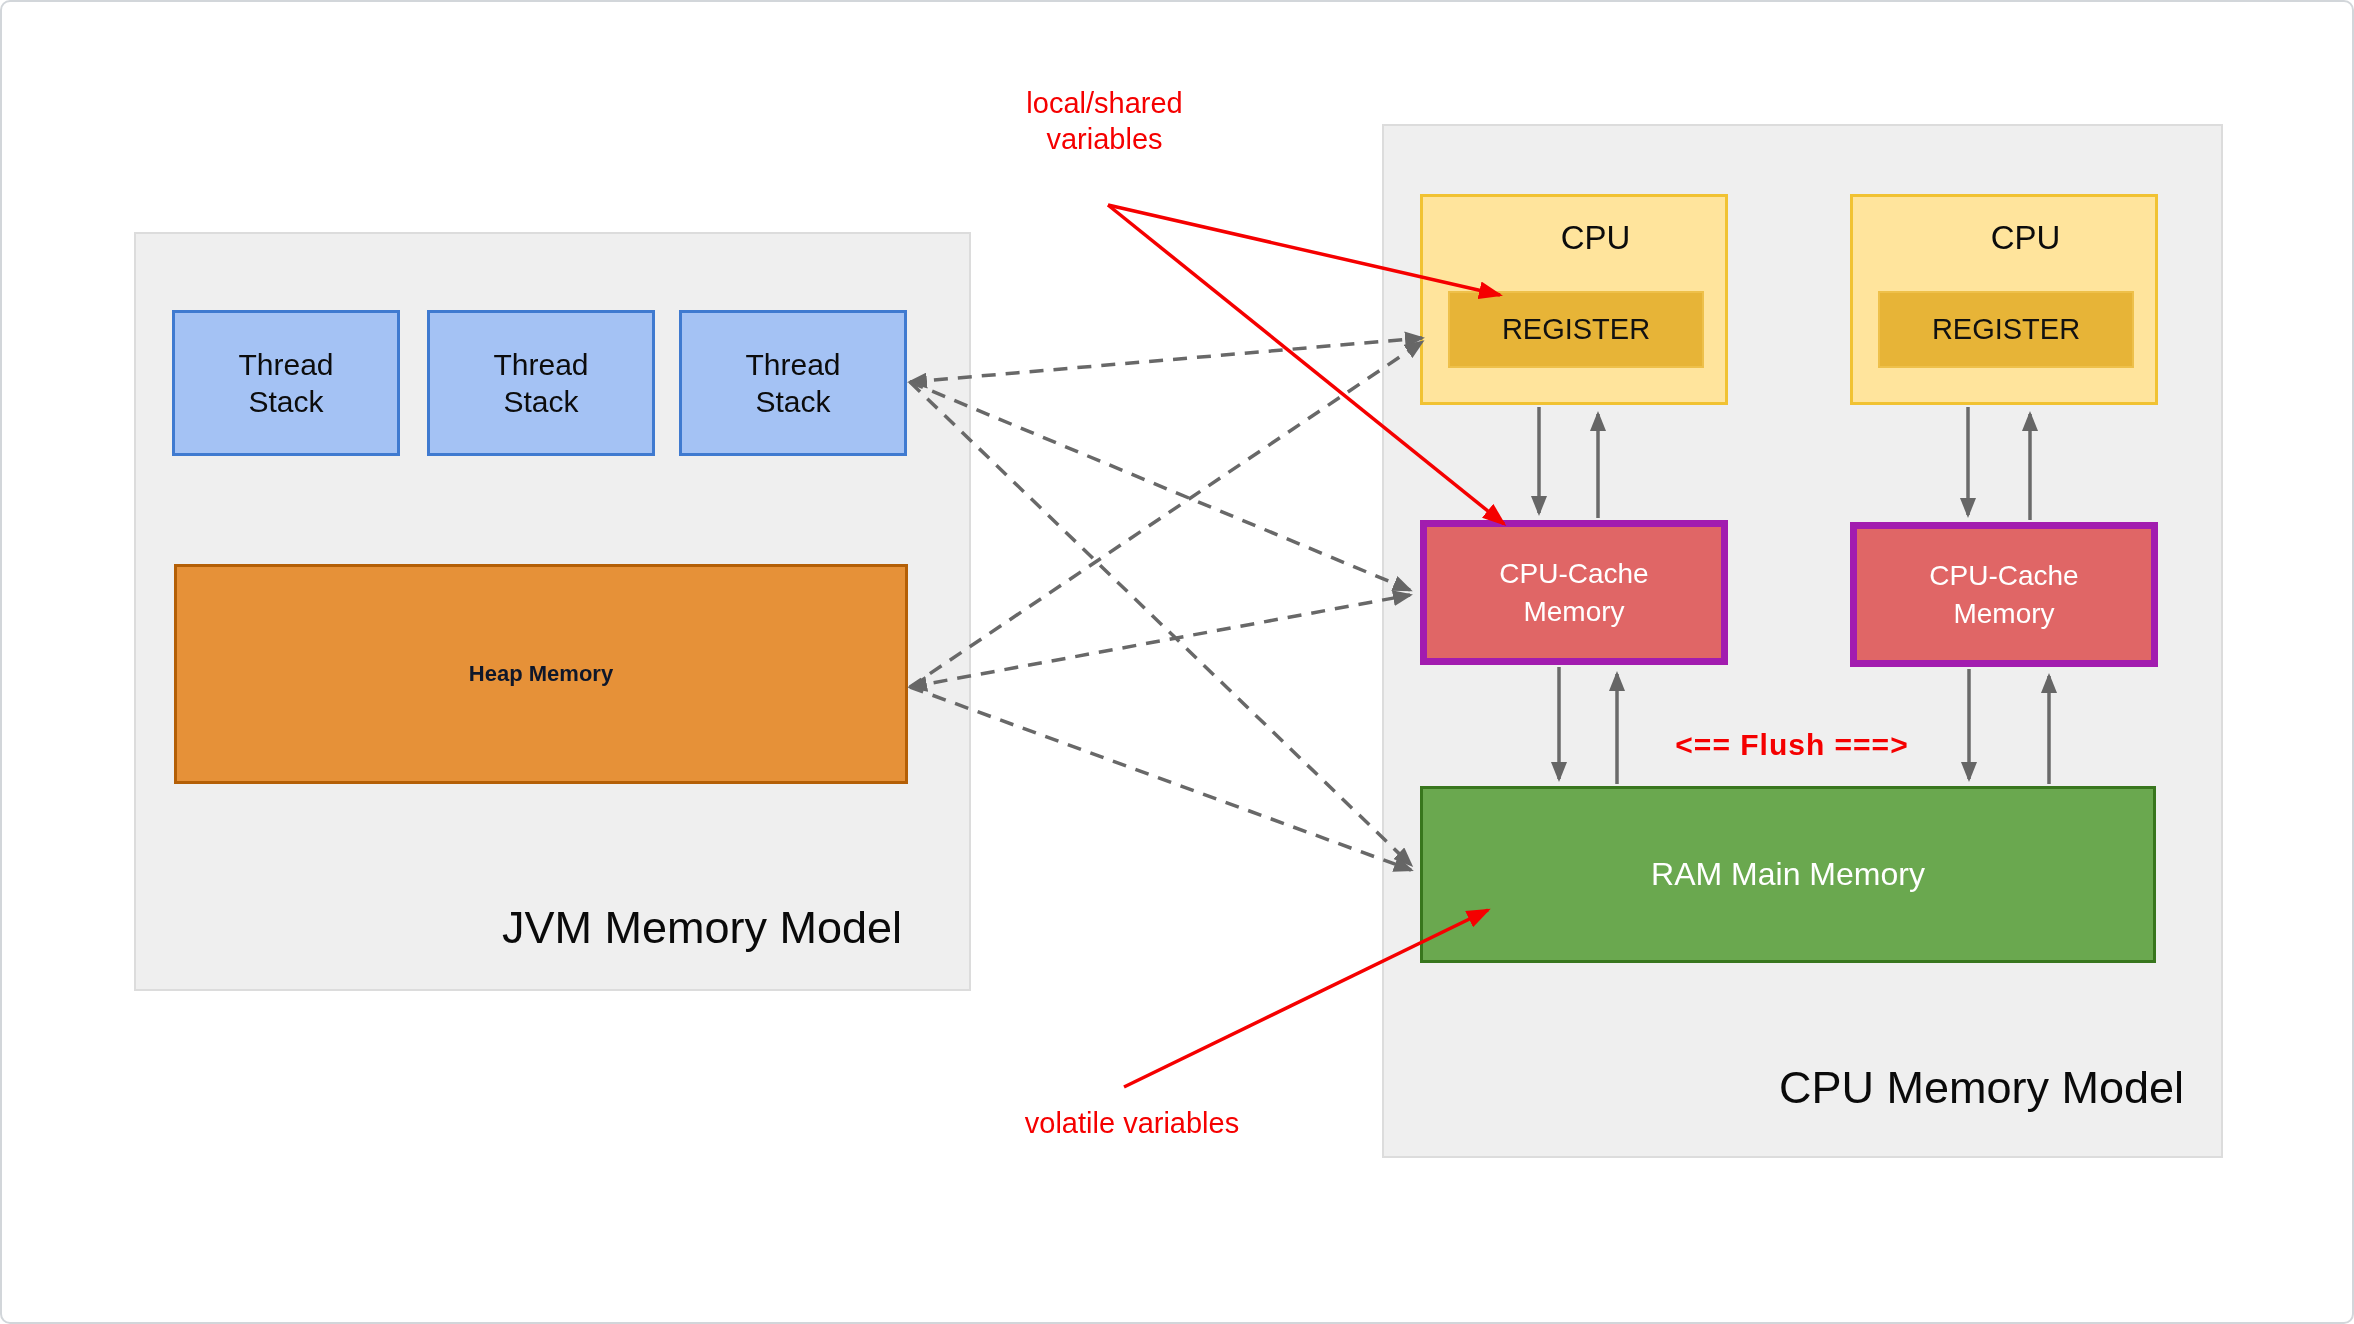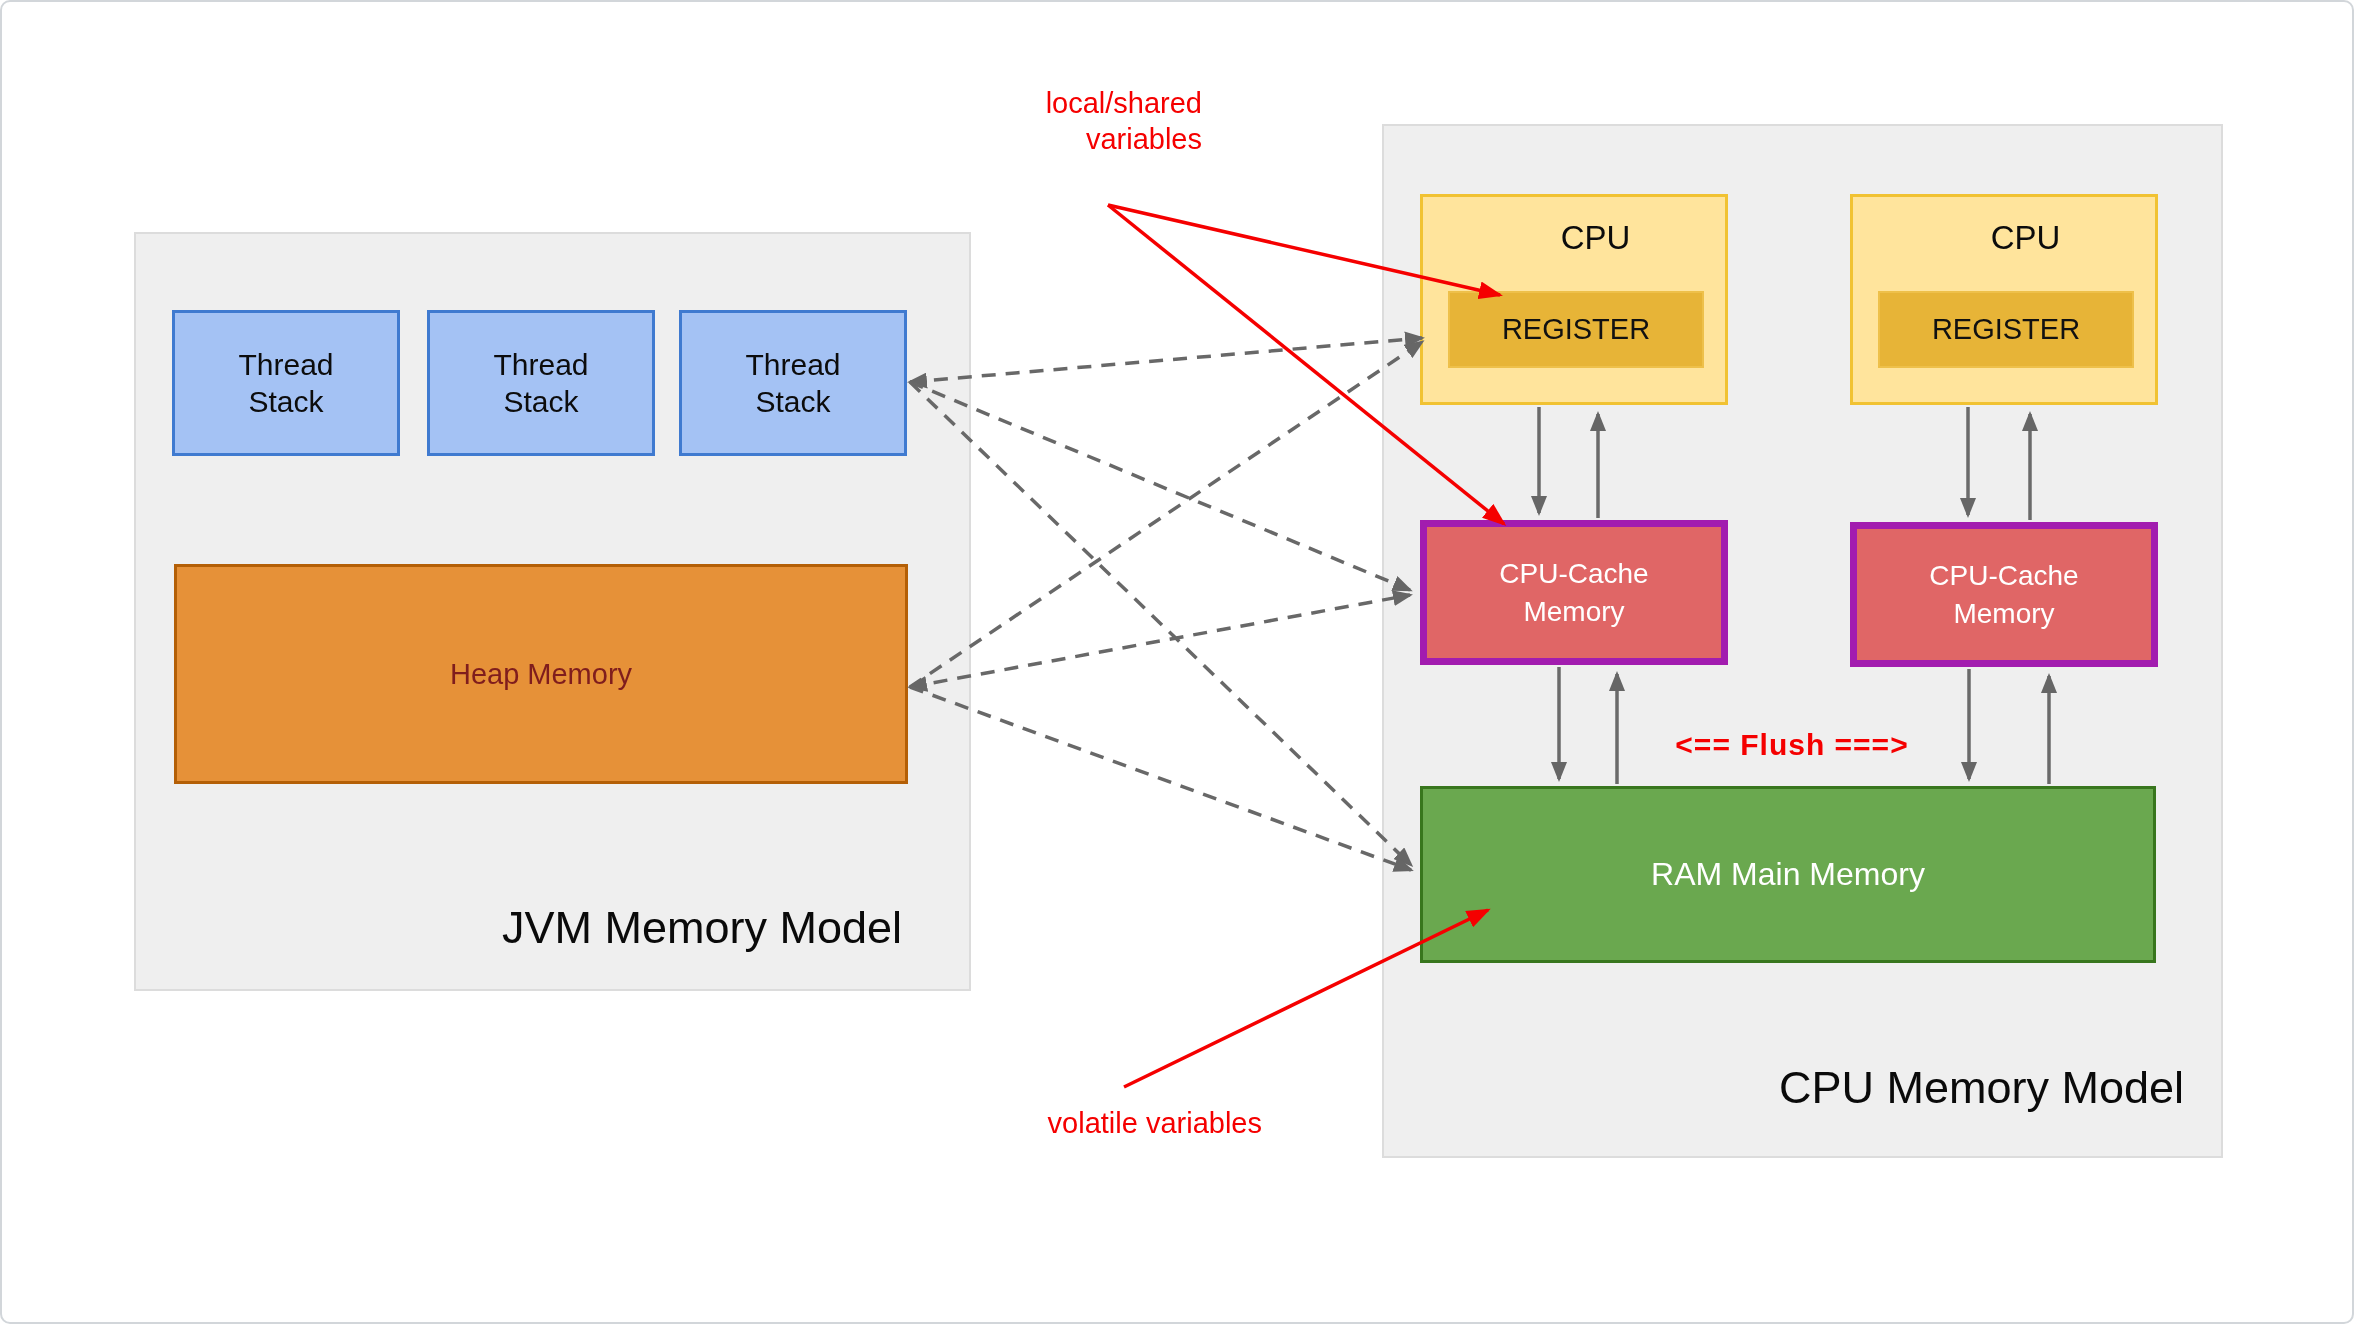--- a/index.html
+++ b/index.html
@@ -16,21 +16,21 @@
     position:absolute;display:flex;align-items:center;justify-content:center;
     text-align:center;box-sizing:border-box;
   }
   .box span{display:block;}
   .ts{
     background:#a4c2f4;border:3px solid #3f7ad0;color:#0c0c0c;
     font-size:30px;line-height:1.25;
   }
   .ts span{max-width:140px;}
   .heap{
-    background:#e69138;border:3px solid #b45f06;color:#7f1d1d;font-size:29px;
+    background:#e69138;border:3px solid #b45f06;color:#0f172a;font-size:22px;font-weight:bold;
   }
   .cpu{
     background:#ffe49c;border:3px solid #f1c232;color:#0c0c0c;font-size:33px;
     align-items:flex-start;
   }
   .cpu span{margin-top:22px;margin-left:43px;}
   .reg{
     background:#e7b437;border:2px solid #eec04a;color:#111;font-size:29px;margin-left:6px;
   }
   .cache{
@@ -38,21 +38,21 @@
     font-size:28px;line-height:1.35;
   }
   .cache span{max-width:200px;}
   .ram{
     background:#6aa84f;border:3px solid #38761d;color:#ffffff;font-size:32px;
   }
   .model-title{
     position:absolute;color:#0a0a0a;font-size:45px;text-align:right;
   }
   .red-note{
-    position:absolute;color:#f50000;font-size:29px;text-align:right;line-height:1.24;
+    position:absolute;color:#f50000;font-size:29px;text-align:center;line-height:1.24;
   }
   .flush{
     position:absolute;color:#f50000;font-size:30px;font-weight:600;
     text-align:center;letter-spacing:1px;
   }
   #arrows{position:absolute;left:0;top:0;pointer-events:none;}
 </style>
 </head>
 <body>
 

